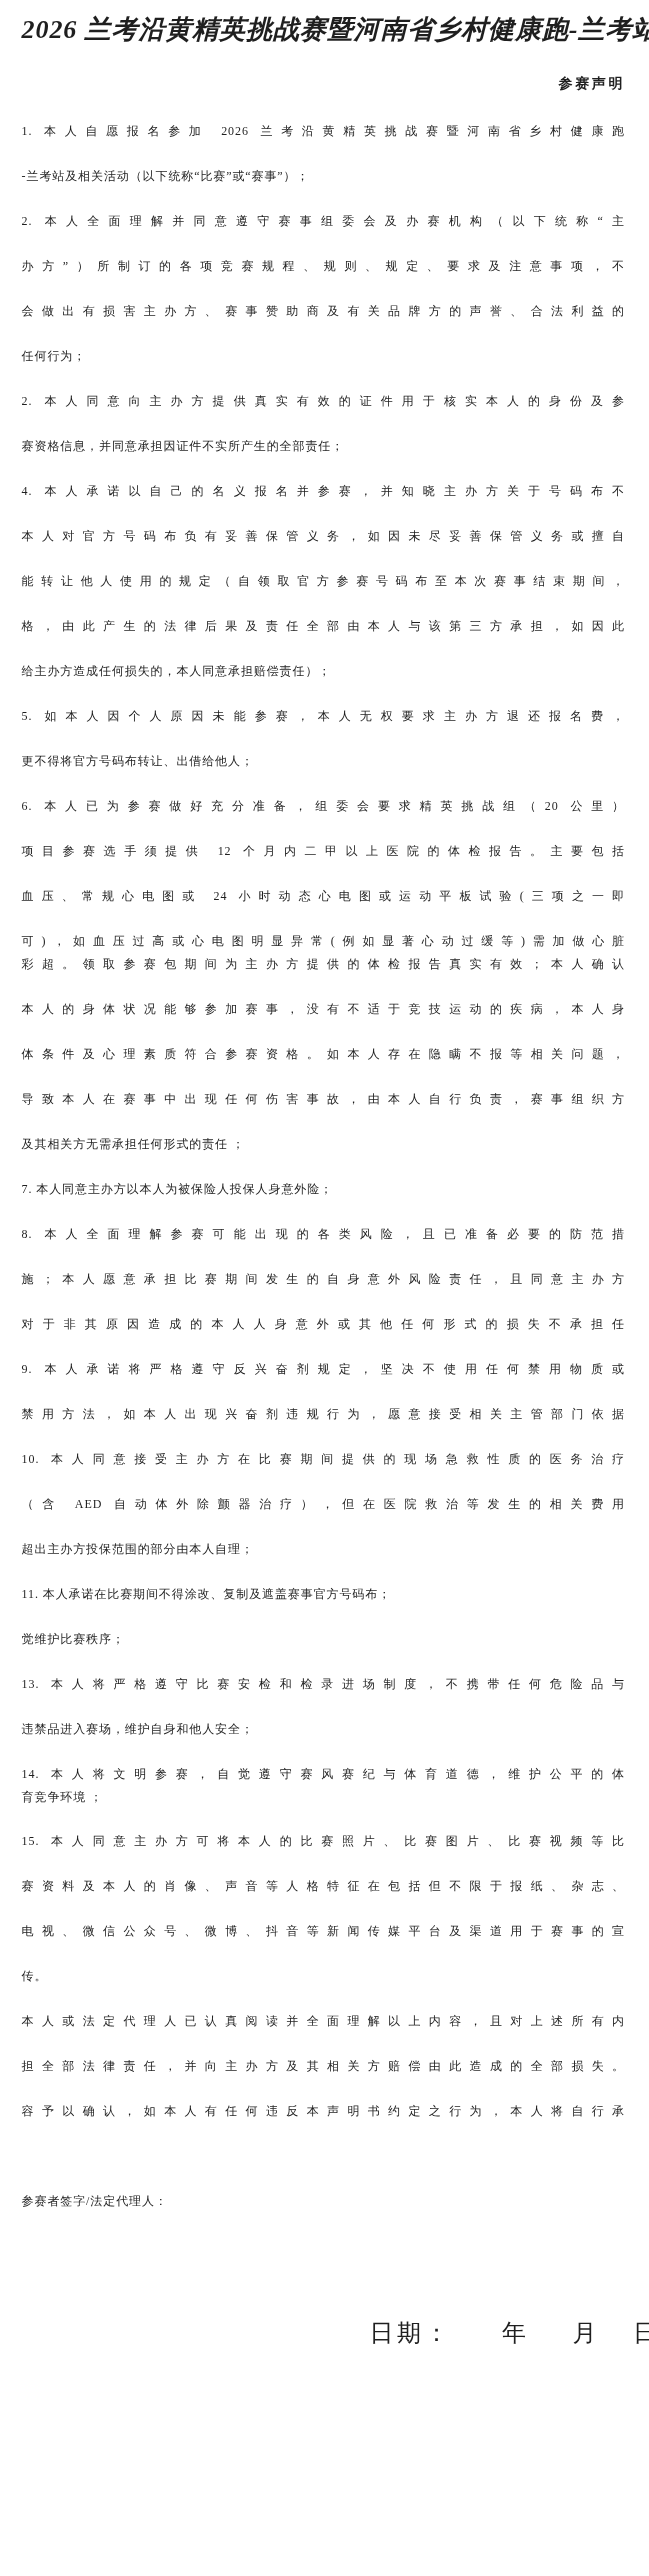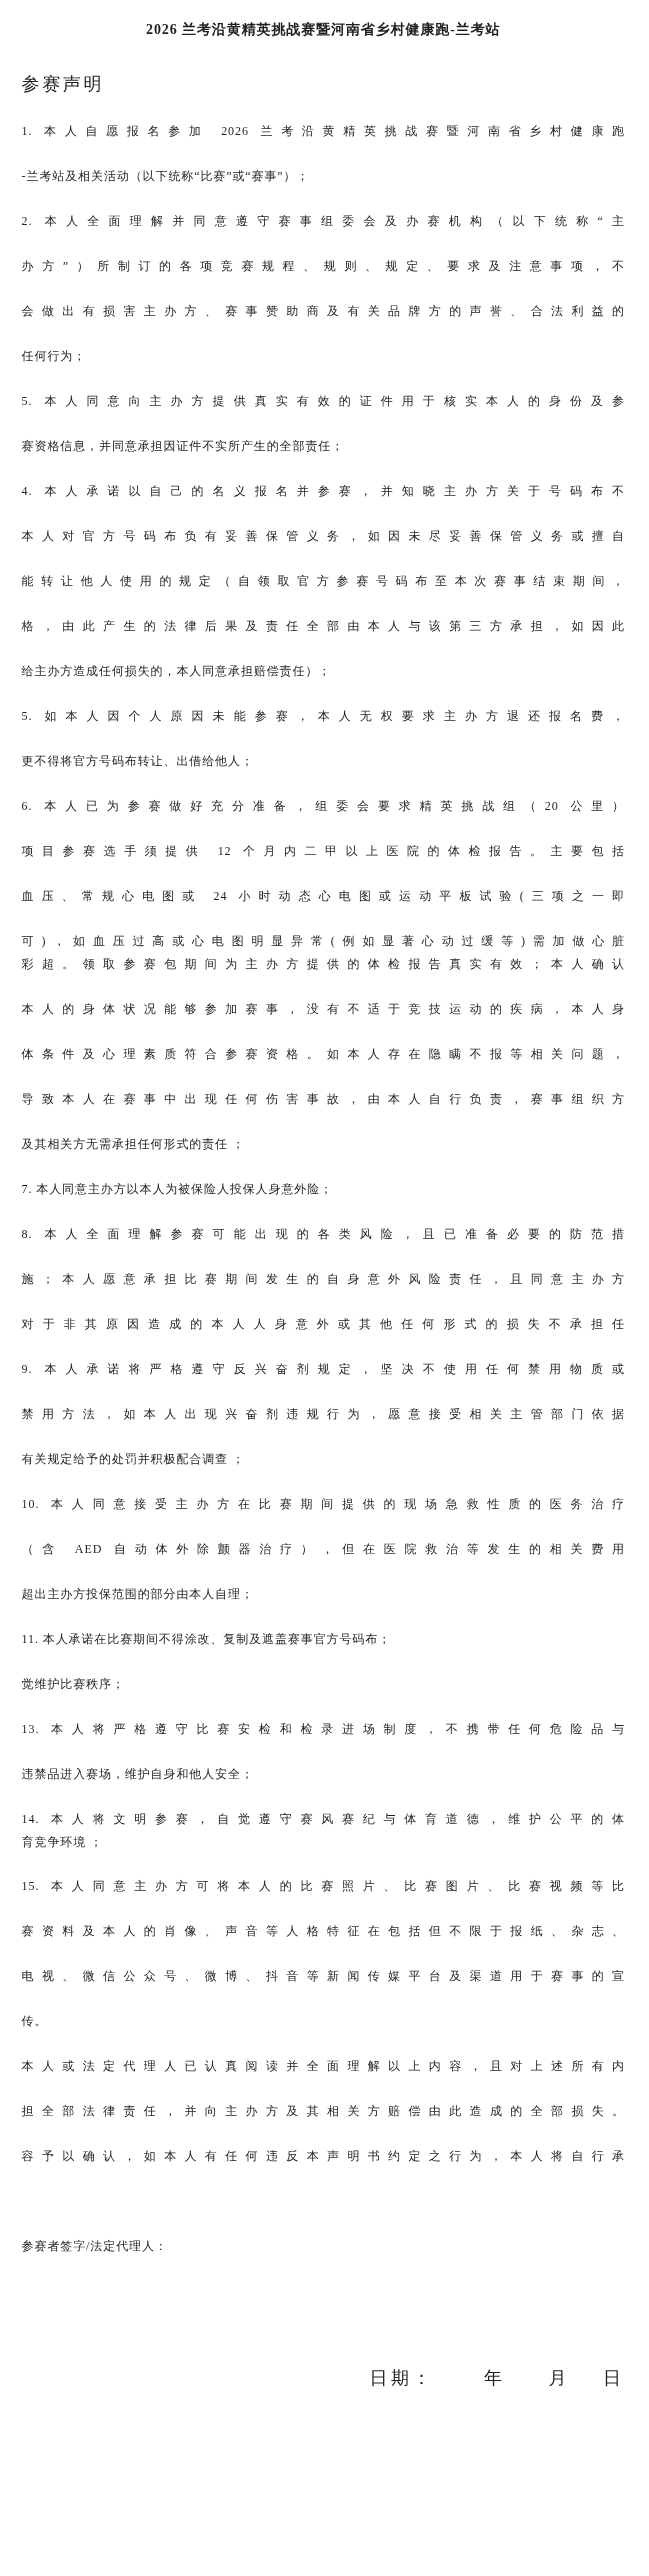--- a/index.html
+++ b/index.html
@@ -14,30 +14,31 @@
     background: #ffffff;
     color: #1f1f1f;
     font-family: "Liberation Serif", "DejaVu Serif", serif;
     box-sizing: border-box;
     padding: 17.3px 24px 0 21.6px;
     overflow: hidden;
   }
   .doc-title {
     text-align: center;
     font-weight: bold;
-    font-size: 14px;
+    font-size: 26px;
     height: 26px;
     line-height: 26px;
     letter-spacing: 0.9px;
     white-space: nowrap;
+    font-style: italic;
   }
   .doc-subtitle {
-    text-align: left;
-    font-weight: normal;
-    font-size: 18px;
+    text-align: right;
+    font-weight: bold;
+    font-size: 14px;
     height: 26px;
     line-height: 26px;
     margin-top: 28px;
     letter-spacing: 2.6px;
   }
   .body-lines {
     margin-top: 12px;
     font-size: 12px;
   }
   .line {
@@ -59,21 +60,21 @@
     margin-top: 45px;
     height: 45px;
     line-height: 45px;
     font-size: 12px;
     letter-spacing: 0.9px;
   }
   .date-row {
     margin-top: 87px;
     height: 45px;
     line-height: 45px;
-    font-size: 18px;
+    font-size: 24px;
     padding-left: 348px;
     letter-spacing: 3.5px;
     white-space: nowrap;
   }
   .date-row .date-year  { margin-left: 50px; }
   .date-row .date-month { margin-left: 43px; }
   .date-row .date-day   { margin-left: 33px; }
 </style>
 </head>
 <body>
@@ -83,21 +84,21 @@
 
   <div class="doc-subtitle">参赛声明</div>
 
   <div class="body-lines">
       <div class="line full">1. 本人自愿报名参加 2026 兰考沿黄精英挑战赛暨河南省乡村健康跑</div>
       <div class="line">-兰考站及相关活动（以下统称“比赛”或“赛事”）；</div>
       <div class="line full">2. 本人全面理解并同意遵守赛事组委会及办赛机构（以下统称“主</div>
       <div class="line full">办方”）所制订的各项竞赛规程、规则、规定、要求及注意事项，不</div>
       <div class="line full">会做出有损害主办方、赛事赞助商及有关品牌方的声誉、合法利益的</div>
       <div class="line">任何行为；</div>
-      <div class="line full">5. 本人同意向主办方提供真实有效的证件用于核实本人的身份及参</div>
+      <div class="line full">2. 本人同意向主办方提供真实有效的证件用于核实本人的身份及参</div>
       <div class="line">赛资格信息，并同意承担因证件不实所产生的全部责任；</div>
       <div class="line full">4. 本人承诺以自己的名义报名并参赛，并知晓主办方关于号码布不</div>
       <div class="line full">本人对官方号码布负有妥善保管义务，如因未尽妥善保管义务或擅自</div>
       <div class="line full">能转让他人使用的规定（自领取官方参赛号码布至本次赛事结束期间，</div>
       <div class="line full">格，由此产生的法律后果及责任全部由本人与该第三方承担，如因此</div>
       <div class="line">给主办方造成任何损失的，本人同意承担赔偿责任）；</div>
       <div class="line full">5. 如本人因个人原因未能参赛，本人无权要求主办方退还报名费，</div>
       <div class="line">更不得将官方号码布转让、出借给他人；</div>
       <div class="line full">6. 本人已为参赛做好充分准备，组委会要求精英挑战组（20 公里）</div>
       <div class="line full">项目参赛选手须提供 12 个月内二甲以上医院的体检报告。主要包括</div>
@@ -107,21 +108,20 @@
       <div class="line full">本人的身体状况能够参加赛事，没有不适于竞技运动的疾病，本人身</div>
       <div class="line full">体条件及心理素质符合参赛资格。如本人存在隐瞒不报等相关问题，</div>
       <div class="line full">导致本人在赛事中出现任何伤害事故，由本人自行负责，赛事组织方</div>
       <div class="line">及其相关方无需承担任何形式的责任 ；</div>
       <div class="line">7. 本人同意主办方以本人为被保险人投保人身意外险；</div>
       <div class="line full">8. 本人全面理解参赛可能出现的各类风险，且已准备必要的防范措</div>
       <div class="line full">施；本人愿意承担比赛期间发生的自身意外风险责任，且同意主办方</div>
       <div class="line full">对于非其原因造成的本人人身意外或其他任何形式的损失不承担任</div>
       <div class="line full">9. 本人承诺将严格遵守反兴奋剂规定，坚决不使用任何禁用物质或</div>
       <div class="line full">禁用方法，如本人出现兴奋剂违规行为，愿意接受相关主管部门依据</div>
-      <div class="line">有关规定给予的处罚并积极配合调查 ；</div>
       <div class="line full">10. 本人同意接受主办方在比赛期间提供的现场急救性质的医务治疗</div>
       <div class="line full">（含 AED 自动体外除颤器治疗），但在医院救治等发生的相关费用</div>
       <div class="line">超出主办方投保范围的部分由本人自理；</div>
       <div class="line">11. 本人承诺在比赛期间不得涂改、复制及遮盖赛事官方号码布；</div>
       <div class="line">觉维护比赛秩序；</div>
       <div class="line full">13. 本人将严格遵守比赛安检和检录进场制度，不携带任何危险品与</div>
       <div class="line">违禁品进入赛场，维护自身和他人安全；</div>
       <div class="line full">14. 本人将文明参赛，自觉遵守赛风赛纪与体育道德，维护公平的体</div>
       <div class="line tight">育竞争环境 ；</div>
       <div class="line full">15. 本人同意主办方可将本人的比赛照片、比赛图片、比赛视频等比</div>

